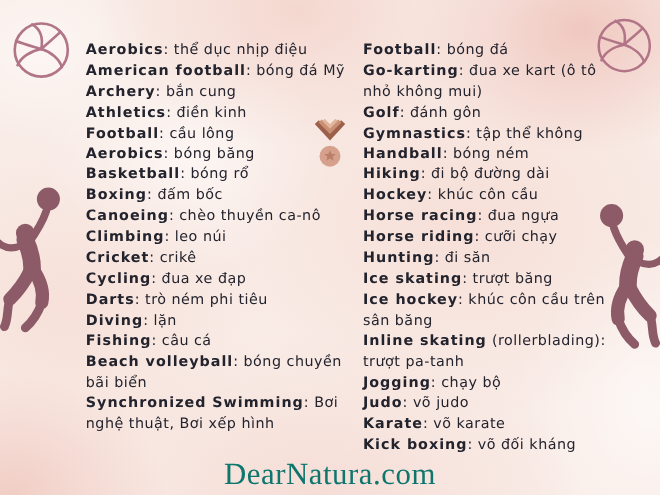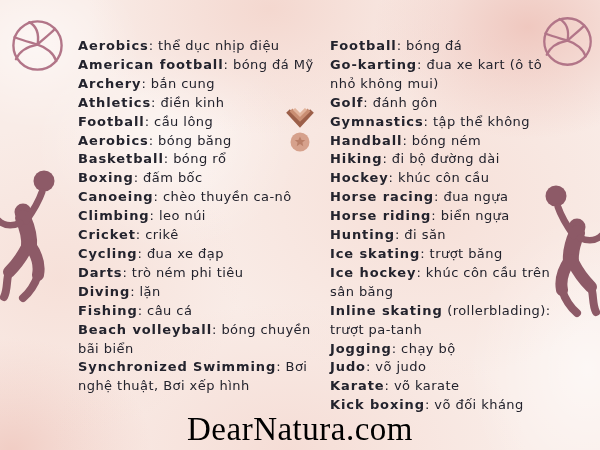--- a/index.html
+++ b/index.html
@@ -36,22 +36,22 @@
   .vb-tl{ left:10px;  top:18px; width:55px; height:55px; }
   .vb-tr{ left:541px; top:15px; width:53px; height:53px; }
   .medal{ left:284px; top:108px; width:32px; height:46px; }
   .player-l{ left:-4px;  top:169px; width:62px; height:152px; }
   .player-r{ right:-4px; top:184px; width:62px; height:152px; transform:scaleX(-1); }
   .watermark{
     position:absolute;
     left:0; right:0; bottom:2px;
     text-align:center;
     font-family:"Liberation Serif","DejaVu Serif",serif;
-    font-size:33px;
-    color:#000000;
+    font-size:28px;
+    color:#0f766e;
     letter-spacing:.5px;
   }
 </style>
 </head>
 <body>
 
 <div class="deco vb-tl">
   <svg viewBox="0 0 60 60" width="55" height="55" fill="none" stroke="#b27588" stroke-width="2.6" stroke-linecap="round">
     <circle cx="30" cy="30" r="26.3"></circle>
     <path d="M30,29 C32,18 29,9 21,4.5"></path>
@@ -136,21 +136,21 @@
   </div>
 <div class="col col-right">
     <div class="entry"><b>Football</b><span>: bóng đá</span></div>
     <div class="entry"><b>Go-karting</b><span>: đua xe kart (ô tô nhỏ không mui)</span></div>
     <div class="entry"><b>Golf</b><span>: đánh gôn</span></div>
     <div class="entry"><b>Gymnastics</b><span>: tập thể không</span></div>
     <div class="entry"><b>Handball</b><span>: bóng ném</span></div>
     <div class="entry"><b>Hiking</b><span>: đi bộ đường dài</span></div>
     <div class="entry"><b>Hockey</b><span>: khúc côn cầu</span></div>
     <div class="entry"><b>Horse racing</b><span>: đua ngựa</span></div>
-    <div class="entry"><b>Horse riding</b><span>: biển ngựa</span></div>
+    <div class="entry"><b>Horse riding</b><span>: cưỡi chạy</span></div>
     <div class="entry"><b>Hunting</b><span>: đi săn</span></div>
     <div class="entry"><b>Ice skating</b><span>: trượt băng</span></div>
     <div class="entry"><b>Ice hockey</b><span>: khúc côn cầu trên sân băng</span></div>
     <div class="entry"><b>Inline skating</b><span> (rollerblading): trượt pa-tanh</span></div>
     <div class="entry"><b>Jogging</b><span>: chạy bộ</span></div>
     <div class="entry"><b>Judo</b><span>: võ judo</span></div>
     <div class="entry"><b>Karate</b><span>: võ karate</span></div>
     <div class="entry"><b>Kick boxing</b><span>: võ đối kháng</span></div>
   </div>
 

